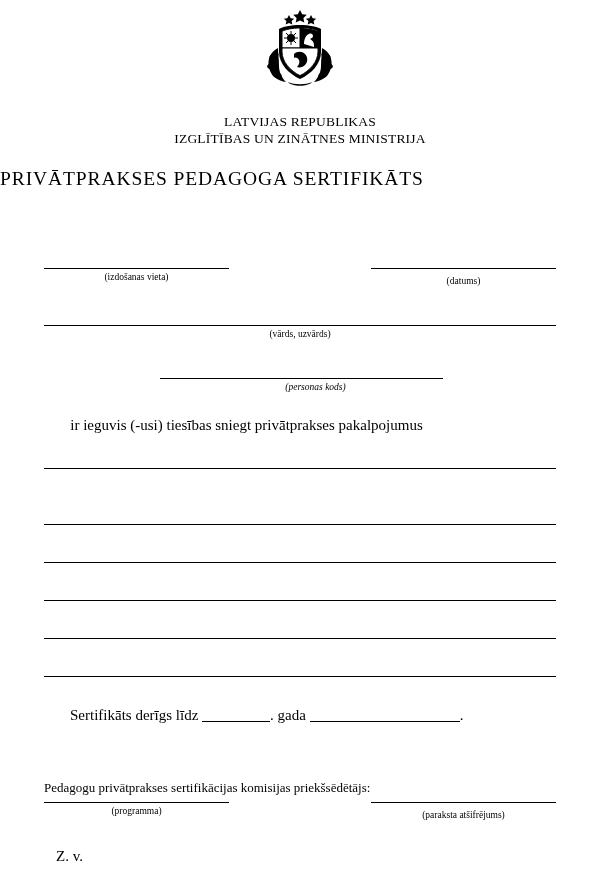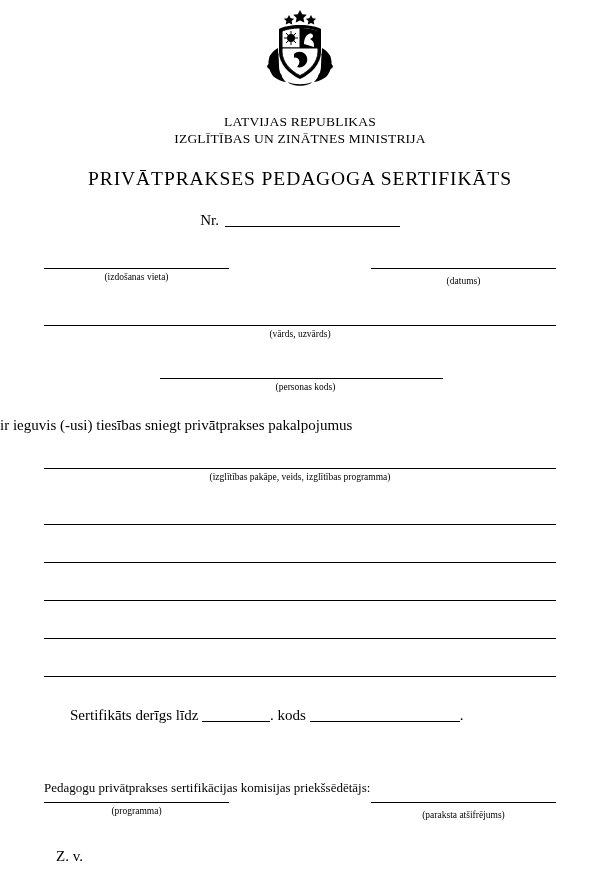--- a/index.html
+++ b/index.html
@@ -48,21 +48,20 @@
     line-height: 17px;
   }
   .ministry div { white-space: nowrap; }
 
   
   .doc-title {
     position: absolute;
     left: 0;
     top: 168px;
     width: 600px;
-    text-align: center;
     font-size: 19.5px;
     letter-spacing: 0.9px;
     white-space: nowrap;
   }
 
   
   .nr-row {
     position: absolute;
     left: 0;
     top: 212px;
@@ -89,21 +88,21 @@
     position: absolute;
     font-size: 9.5px;
     text-align: center;
     white-space: nowrap;
   }
 
   .sentence {
     position: absolute;
     left: 0;
     width: 493px;
-    text-align: left;
+    text-align: center;
     font-size: 15px;
     white-space: nowrap;
   }
 
   
   .validity {
     position: absolute;
     left: 70px;
     top: 707px;
     font-size: 15px;
@@ -196,50 +195,46 @@
     </span>
   </div>
 
   <div class="ministry">
     <div>LATVIJAS REPUBLIKAS</div>
     <div>IZGLĪTĪBAS UN ZINĀTNES MINISTRIJA</div>
   </div>
 
   <div class="doc-title">PRIVĀTPRAKSES PEDAGOGA SERTIFIKĀTS</div>
 
-  <div class="nr-row">
-    <span class="nr-label">Nr.</span><span class="nr-line"></span>
-  </div>
 
   <div class="rule" style="left:44px; top:268px; width:185px;"></div>
   <div class="caption" style="left:44px; top:272px; width:185px;">(izdošanas vieta)</div>
 
   <div class="rule" style="left:371px; top:268px; width:185px;"></div>
   <div class="caption" style="left:371px; top:276px; width:185px;">(datums)</div>
 
   <div class="rule" style="left:44px; top:325px; width:512px;"></div>
   <div class="caption" style="left:44px; top:329px; width:512px;">(vārds, uzvārds)</div>
 
   <div class="rule" style="left:160px; top:378px; width:283px;"></div>
-  <div class="caption" style="left:164px; top:382px; width:283px;">(personas kods)</div>
+  <div class="caption" style="left:174px; top:382px; width:283px;font-style:italic;">(personas kods)</div>
 
   <div class="sentence" style="top:417px;">ir ieguvis (-usi) tiesības sniegt privātprakses pakalpojumus</div>
 
   <div class="rule" style="left:44px; top:468px; width:512px;"></div>
-  <div class="caption" style="left:44px; top:472px; width:512px;">(izglītības pakāpe, veids, izglītības programma)</div>
 
   <div class="rule" style="left:44px; top:524px; width:512px;"></div>
   <div class="rule" style="left:44px; top:562px; width:512px;"></div>
   <div class="rule" style="left:44px; top:600px; width:512px;"></div>
   <div class="rule" style="left:44px; top:638px; width:512px;"></div>
   <div class="rule" style="left:44px; top:676px; width:512px;"></div>
 
   <div class="validity">
     <span>Sertifikāts derīgs līdz</span>
-    <span class="inline-blank-short"></span><span>. kods</span>
+    <span class="inline-blank-short"></span><span>. gada</span>
     <span class="inline-blank-long"></span><span>.</span>
   </div>
 
   <div class="commission">Pedagogu privātprakses sertifikācijas komisijas priekšsēdētājs:</div>
 
   <div class="rule" style="left:44px; top:802px; width:185px;"></div>
   <div class="caption" style="left:44px; top:806px; width:185px;">(programma)</div>
 
   <div class="rule" style="left:371px; top:802px; width:185px;"></div>
   <div class="caption" style="left:371px; top:810px; width:185px;">(paraksta atšifrējums)</div>

